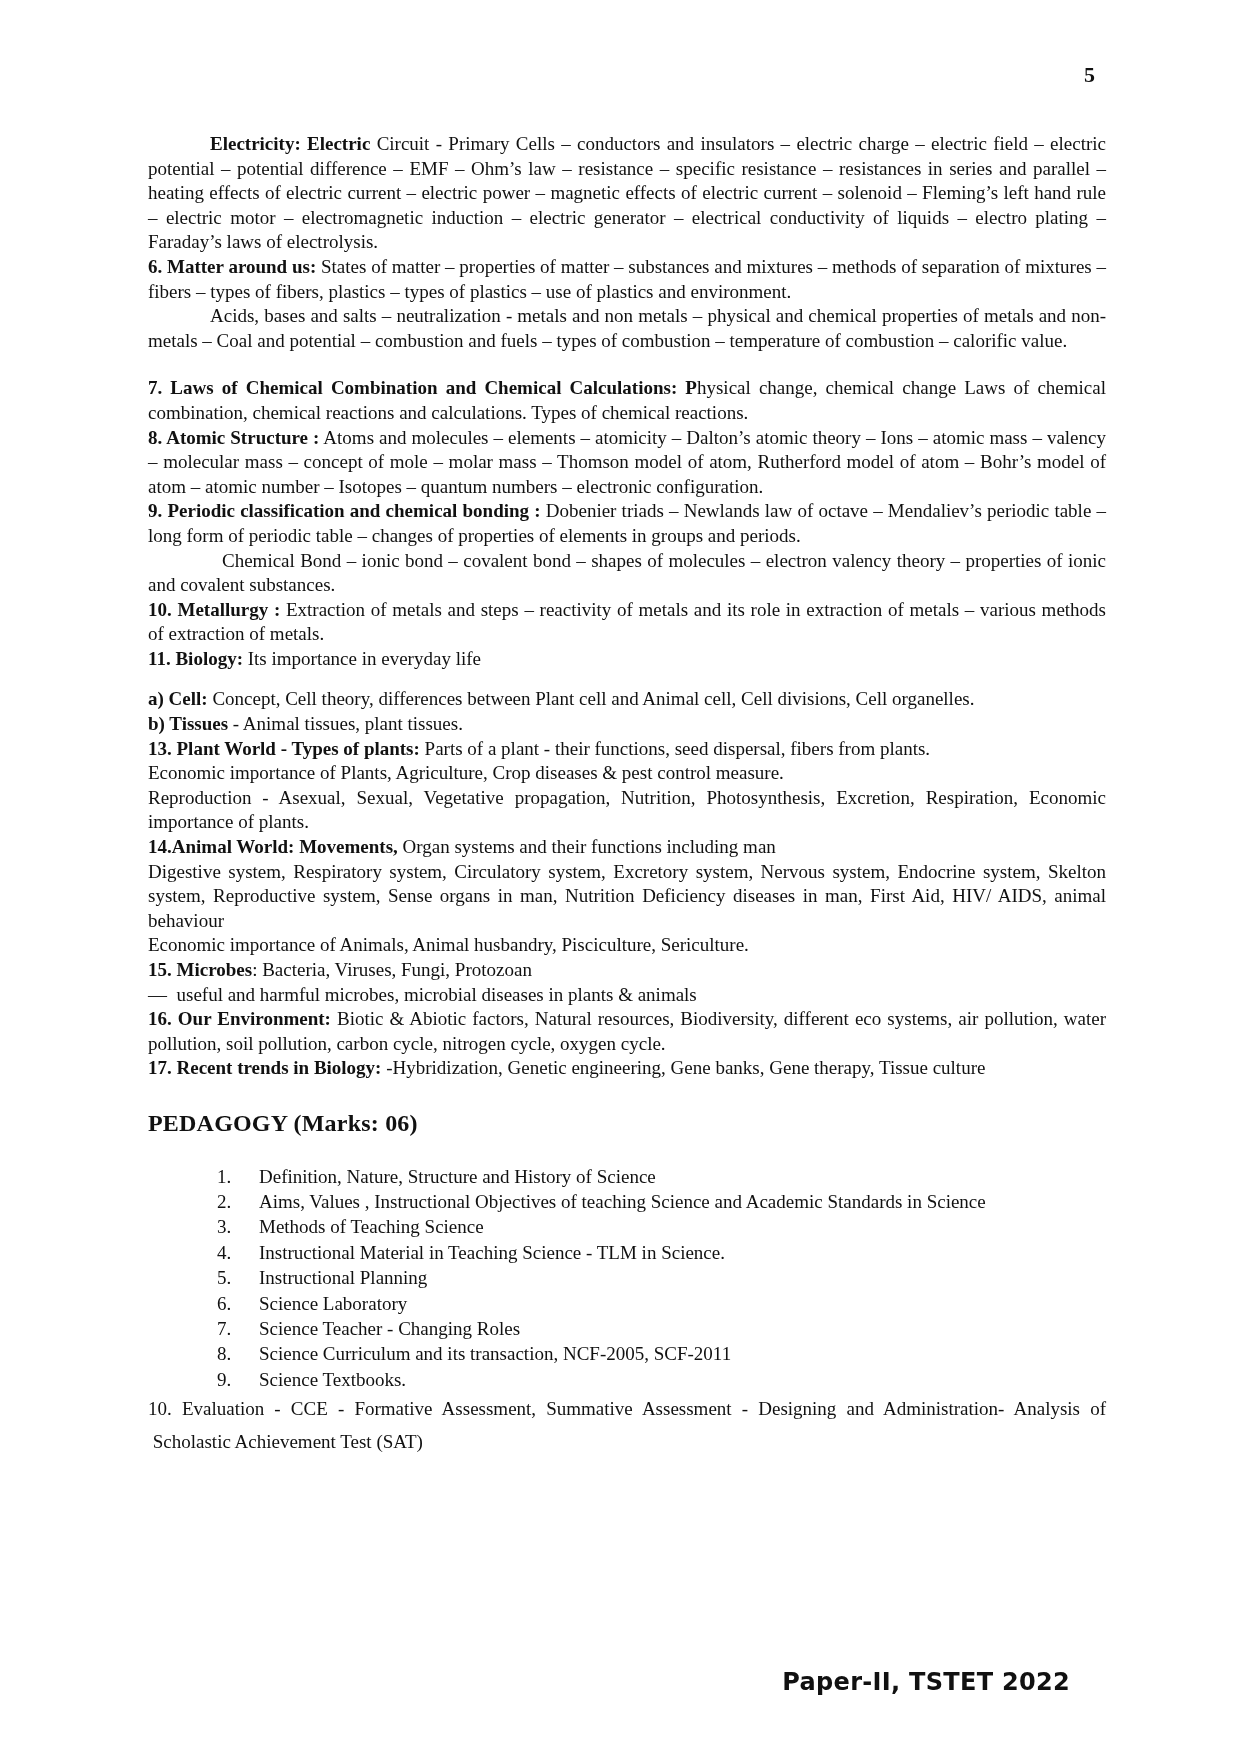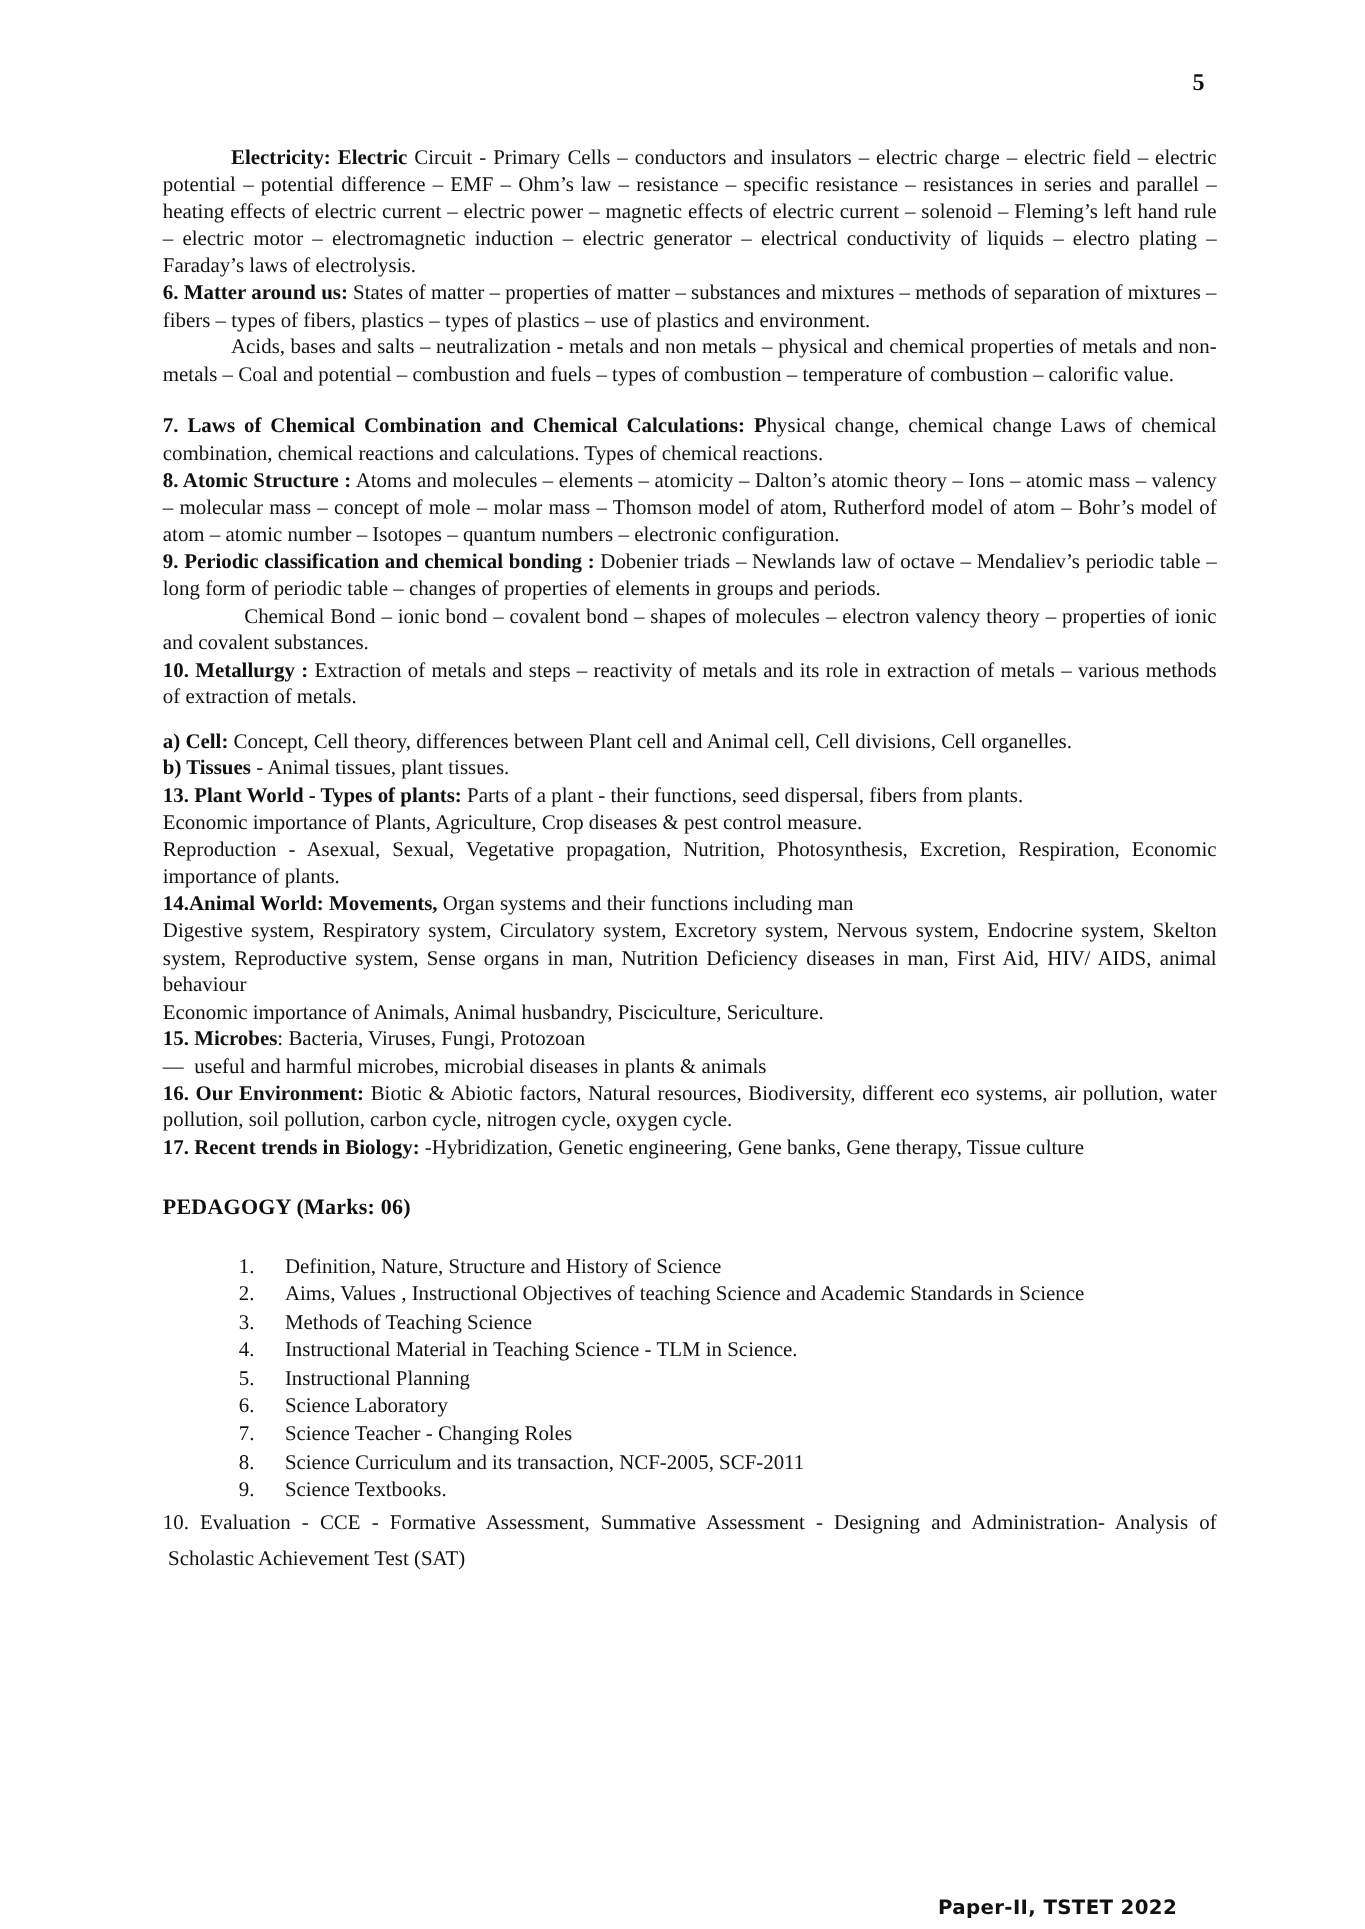--- a/index.html
+++ b/index.html
@@ -23,49 +23,50 @@
   .body-block p b{font-weight:bold;}
   .ind1{text-indent:62px;}
   .ind2{text-indent:74px;}
   .ml1{margin-left:74px;}
   .ml2{margin-left:129px;text-align:justify;}
   .ml3{margin-left:112px;text-align:justify;}
   .p10{margin-left:69px;}
   .spacer{height:23px;}
   .spacer-sm{height:16px;}
   .heading{
-    font-size:20px;font-weight:bold;margin:30px 0 0 0;
+    font-size:24px;font-weight:bold;margin:30px 0 0 0;
     font-family:"Liberation Serif", serif;letter-spacing:0.2px;
   }
   .plist{margin:28px 0 0 69px;}
   .plist .li{display:flex;line-height:25.4px;}
   .plist .num{width:42px;flex:0 0 42px;}
   .plist .li-text{flex:1;}
   .p10{text-align:justify;line-height:33px;margin-top:0;}
   .footer{
-    position:absolute;top:1724px;right:171px;
+    position:absolute;top:1668px;right:171px;
     font-family:"DejaVu Sans", sans-serif;
-    font-weight:bold;font-size:18px;color:#111;letter-spacing:0.3px;
+    font-weight:bold;font-size:24px;color:#111;letter-spacing:0.3px;
   }
 </style>
 </head>
 <body>
 
 <div class="page">
   <div class="page-number">5</div>
   <div class="body-block" id="content">
       <p class="ind1"><b>Electricity: Electric</b><span> Circuit - Primary Cells – conductors and insulators – electric charge – electric field – electric potential – potential difference – EMF – Ohm’s law – resistance – specific resistance – resistances in series and parallel – heating effects of electric current – electric power – magnetic effects of electric current – solenoid – Fleming’s left hand rule – electric motor – electromagnetic induction – electric generator – electrical conductivity of liquids – electro plating – Faraday’s laws of electrolysis.</span></p>
       <p><b>6. Matter around us:</b><span> States of matter – properties of matter – substances and mixtures – methods of separation of mixtures – fibers – types of fibers, plastics – types of plastics – use of plastics and environment.</span></p>
       <p class="ind1"><span>Acids, bases and salts – neutralization - metals and non metals – physical and chemical properties of metals and non-metals – Coal and potential – combustion and fuels – types of combustion – temperature of combustion – calorific value.</span></p>
       <div class="spacer"></div>
       <p><b>7. Laws of Chemical Combination and Chemical Calculations: P</b><span>hysical change, chemical change Laws of chemical combination, chemical reactions and calculations. Types of chemical reactions.</span></p>
       <p><b>8. Atomic Structure :</b><span> Atoms and molecules – elements – atomicity – Dalton’s atomic theory – Ions – atomic mass – valency – molecular mass – concept of mole – molar mass – Thomson model of atom, Rutherford model of atom – Bohr’s model of atom – atomic number – Isotopes – quantum numbers – electronic configuration.</span></p>
       <p><b>9. Periodic classification and chemical bonding :</b><span> Dobenier triads – Newlands law of octave – Mendaliev’s periodic table – long form of periodic table – changes of properties of elements in groups and periods.</span></p>
       <p class="ind2"><span>Chemical Bond – ionic bond – covalent bond – shapes of molecules – electron valency theory – properties of ionic and covalent substances.</span></p>
       <p><b>10. Metallurgy :</b><span> Extraction of metals and steps – reactivity of metals and its role in extraction of metals – various methods of extraction of metals.</span></p>
+      <p><b>11. Biology:</b><span> Its importance in everyday life</span></p>
       <div class="spacer-sm"></div>
       <p class="ml1"><b>a) Cell:</b><span> Concept, Cell theory, differences between Plant cell and Animal cell, Cell divisions, Cell organelles.</span></p>
       <p class="ml1"><b>b) Tissues</b><span> - Animal tissues, plant tissues.</span></p>
       <p><b>13. Plant World - Types of plants:</b><span> Parts of a plant - their functions, seed dispersal, fibers from plants.</span></p>
       <p class="ml2"><span>Economic importance of Plants, Agriculture, Crop diseases &amp; pest control measure.</span></p>
       <p class="ml2"><span>Reproduction - Asexual, Sexual, Vegetative propagation, Nutrition, Photosynthesis, Excretion, Respiration, Economic importance of plants.</span></p>
       <p><b>14.Animal World: Movements,</b><span> Organ systems and their functions including man</span></p>
       <p class="ml3"><span>Digestive system, Respiratory system, Circulatory system, Excretory system, Nervous system, Endocrine system, Skelton system, Reproductive system, Sense organs in man, Nutrition Deficiency diseases in man, First Aid, HIV/ AIDS, animal behaviour</span></p>
       <p class="ml3"><span>Economic importance of Animals, Animal husbandry, Pisciculture, Sericulture.</span></p>
       <p><b>15. Microbes</b><span>: Bacteria, Viruses, Fungi, Protozoan</span></p>

